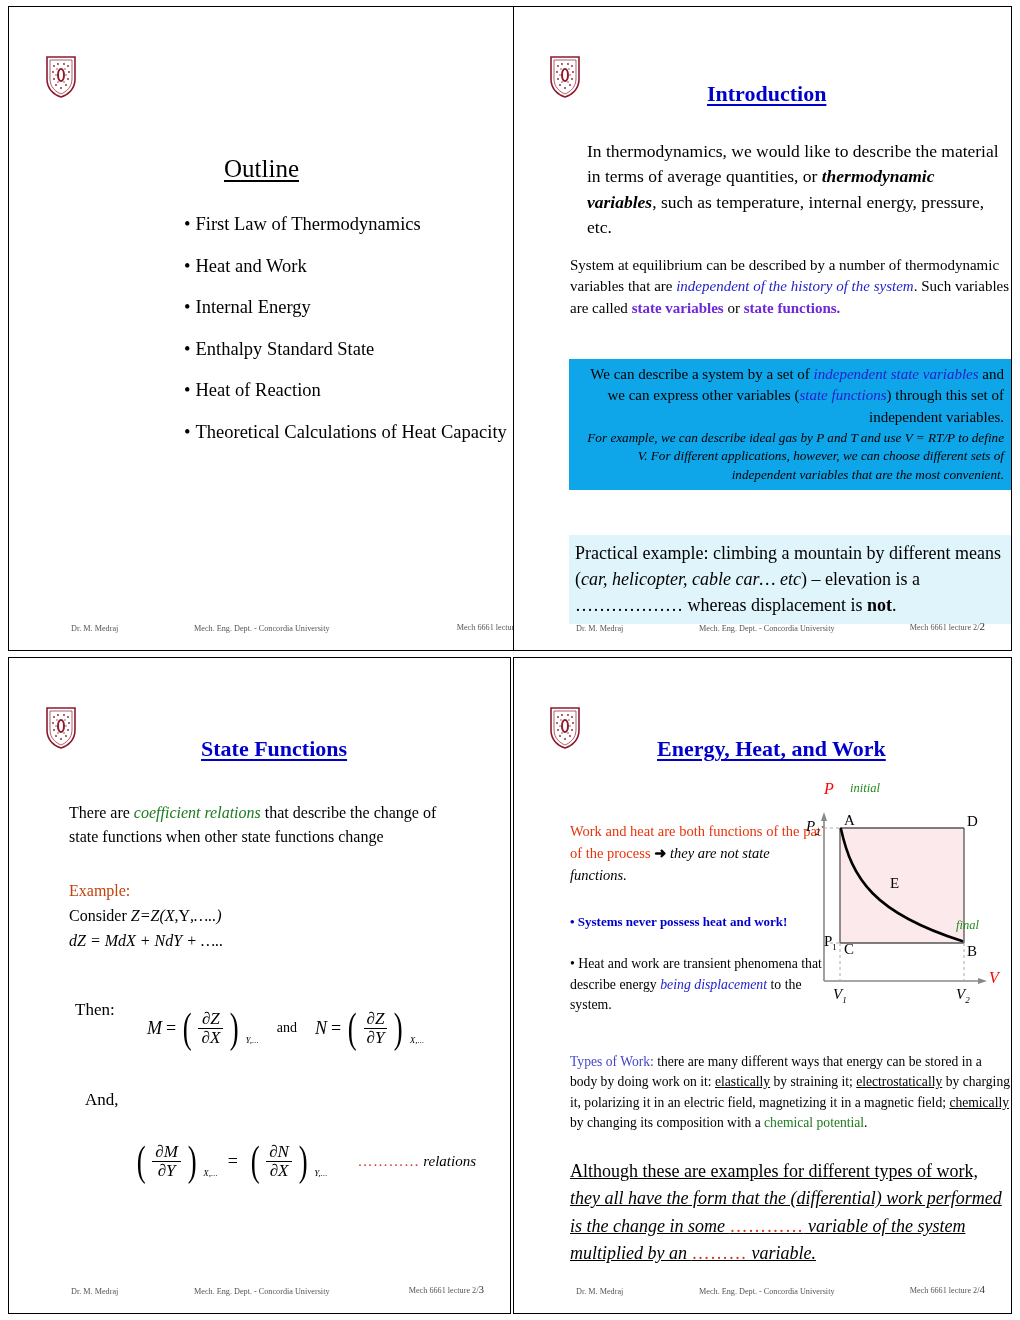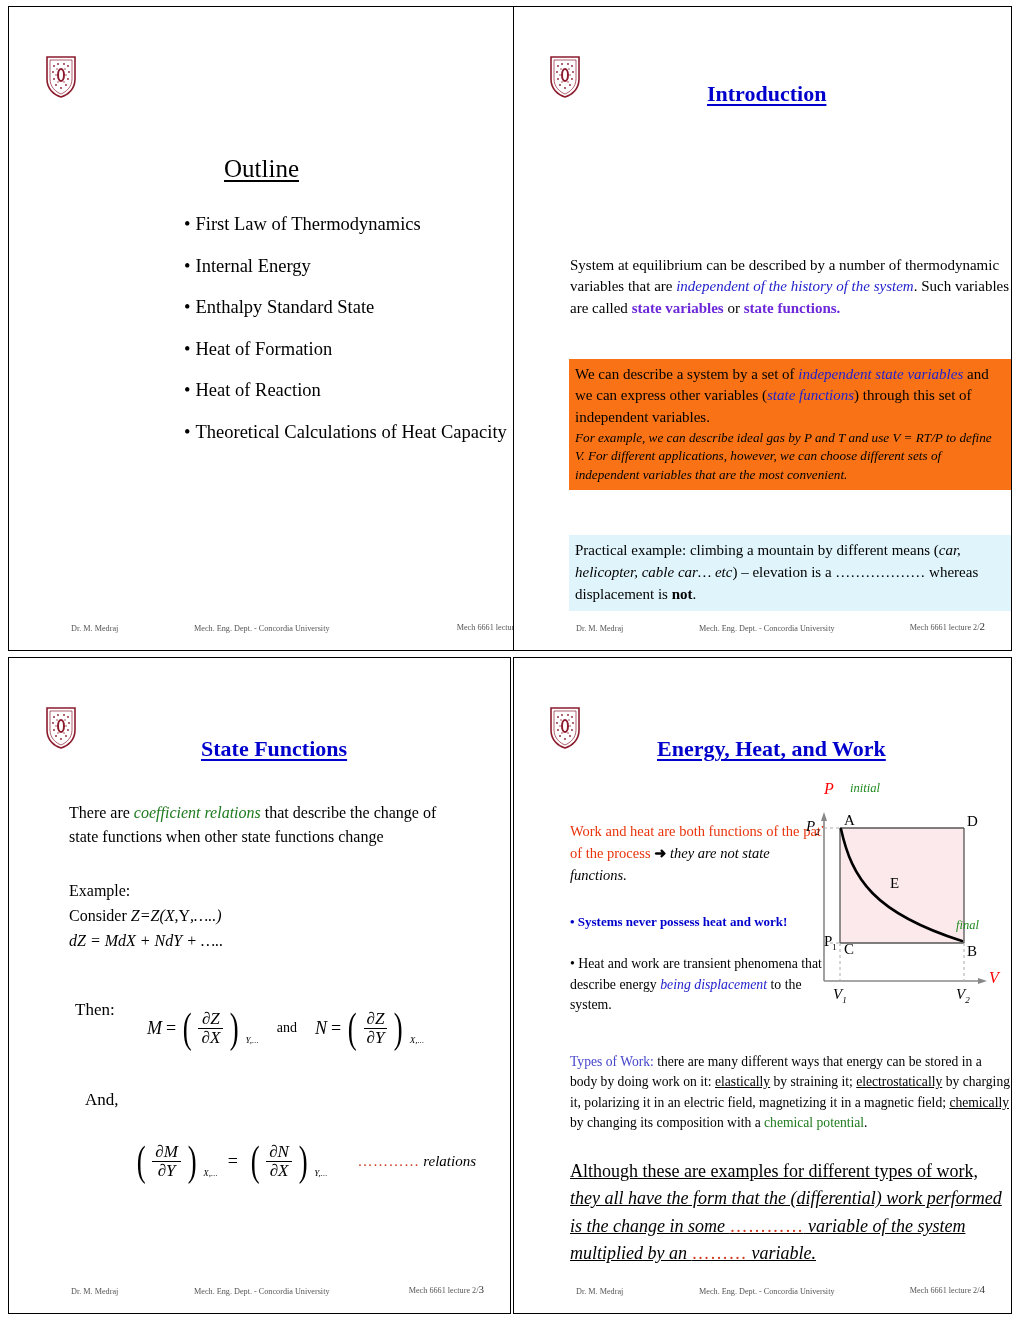--- a/index.html
+++ b/index.html
@@ -52,21 +52,21 @@
     font-size:18.5px;
     line-height:1.0;
     margin-bottom:23px;
     white-space:nowrap;
   }
   .outline .item .bul{margin-right:5px;}
 
   
   .para{position:absolute;font-size:15px;line-height:1.42;}
   .para.big{font-size:17.5px;line-height:1.45;}
-  .hl-yellow{background:#f97316;padding:5px 7px 6px 6px;box-sizing:border-box;}
+  .hl-yellow{background:#0ea5e9;padding:5px 7px 6px 6px;box-sizing:border-box;text-align:right;}
   .hl-cyan{background:#DFF5FB;padding:5px 7px 6px 6px;box-sizing:border-box;}
 
   i.i{font-style:italic;}
   b.b{font-weight:bold;}
   .blue{color:#2222CC;}
   .blueb{color:#6d28d9;font-weight:bold;}
   .green{color:#1E7A1E;}
   .red{color:#E8330B;}
   .reddots{color:#D03A20;letter-spacing:0.5px;}
   .u{text-decoration:underline;}
@@ -128,23 +128,23 @@
           <circle cx="13" cy="27" r="0.7"></circle>
             <circle cx="19" cy="27" r="0.7"></circle>
         </g>
       </svg>
     </div>
 
     <div class="title-plain" style="left:215px;top:148px;">Outline</div>
 
     <div class="outline">
       <div class="item"><span class="bul">•</span><span>First Law of Thermodynamics</span></div>
+      <div class="item"><span class="bul">•</span><span>Heat and Work</span></div>
       <div class="item"><span class="bul">•</span><span>Internal Energy</span></div>
       <div class="item"><span class="bul">•</span><span>Enthalpy Standard State</span></div>
-      <div class="item"><span class="bul">•</span><span>Heat of Formation</span></div>
       <div class="item"><span class="bul">•</span><span>Heat of Reaction</span></div>
       <div class="item"><span class="bul">•</span><span>Theoretical Calculations of Heat Capacity</span></div>
     </div>
 
     <div class="footer">
       <span class="f-author">Dr. M. Medraj</span>
       <span class="f-dept">Mech. Eng. Dept. - Concordia University</span>
       <span class="f-ref"><span>Mech 6661 lecture 2/</span><span class="pg">1</span></span>
     </div>
   </div>
@@ -174,33 +174,36 @@
           <circle cx="11" cy="20" r="0.7"></circle>
             <circle cx="21" cy="20" r="0.7"></circle>
           <circle cx="13" cy="27" r="0.7"></circle>
             <circle cx="19" cy="27" r="0.7"></circle>
         </g>
       </svg>
     </div>
 
     <div class="title-blue" style="left:193px;top:74px;">Introduction</div>
 
+    <div class="para big" style="left:73px;top:132px;width:418px;">
+      <span>In thermodynamics, we would like to describe the material in terms of average quantities, or </span><b class="b"><i class="i">thermodynamic variables</i></b><span>, such as temperature, internal energy, pressure, etc.</span>
+    </div>
 
     <div class="para" style="left:56px;top:248px;width:440px;">
       <span>System at equilibrium can be described by a number of thermodynamic variables that are </span><i class="i blue">independent of the history of the system</i><span>. Such variables are called </span><span class="blueb">state variables</span><span> or </span><span class="blueb">state functions.</span>
     </div>
 
     <div class="para hl-yellow" style="left:55px;top:352px;width:442px;">
       <span>We can describe a system by a set of </span><i class="i blue">independent state variables</i><span> and we can express other variables (</span><i class="i blue">state functions</i><span>) through this set of independent variables.</span>
       <div style="font-size:13.2px;line-height:1.40;margin-top:1px;">
         <i class="i">For example, we can describe ideal gas by P and T and use V = RT/P to define V. For different applications, however, we can choose different sets of independent variables that are the most convenient.</i>
       </div>
     </div>
 
-    <div class="para hl-cyan" style="left:55px;top:528px;width:442px;font-size:15px;line-height:1.45;">
+    <div class="para hl-cyan" style="left:55px;top:528px;width:442px;font-size:18px;line-height:1.45;">
       <span>Practical example: climbing a mountain by different means (</span><i class="i">car, helicopter, cable car… etc</i><span>) – elevation is a </span><span>………………</span><span> whereas displacement is </span><b class="b">not</b><span>.</span>
     </div>
 
     <div class="footer">
       <span class="f-author">Dr. M. Medraj</span>
       <span class="f-dept">Mech. Eng. Dept. - Concordia University</span>
       <span class="f-ref"><span>Mech 6661 lecture 2/</span><span class="pg">2</span></span>
     </div>
   </div>
 
@@ -233,21 +236,21 @@
         </g>
       </svg>
     </div>
 
     <div class="title-blue" style="left:192px;top:78px;">State Functions</div>
 
     <div class="para" style="left:60px;top:143px;width:395px;font-size:16px;line-height:1.48;">
       <span>There are </span><i class="i green">coefficient relations</i><span> that describe the change of state functions when other state functions change</span>
     </div>
 
-    <div class="para" style="left:60px;top:222px;font-size:16px;color:#000000;">Example:</div>
+    <div class="para" style="left:60px;top:222px;font-size:16px;color:#c2410c;">Example:</div>
 
     <div class="para" style="left:60px;top:247px;font-size:16px;">
       <span>Consider </span><i class="i">Z=Z(X</i><span>,Y</span><i class="i">,…..)</i>
     </div>
 
     <div class="para" style="left:60px;top:272px;font-size:16px;">
       <i class="i">dZ = MdX + NdY + …..</i>
     </div>
 
     <div class="para" style="left:66px;top:340px;font-size:17px;">Then:</div>

